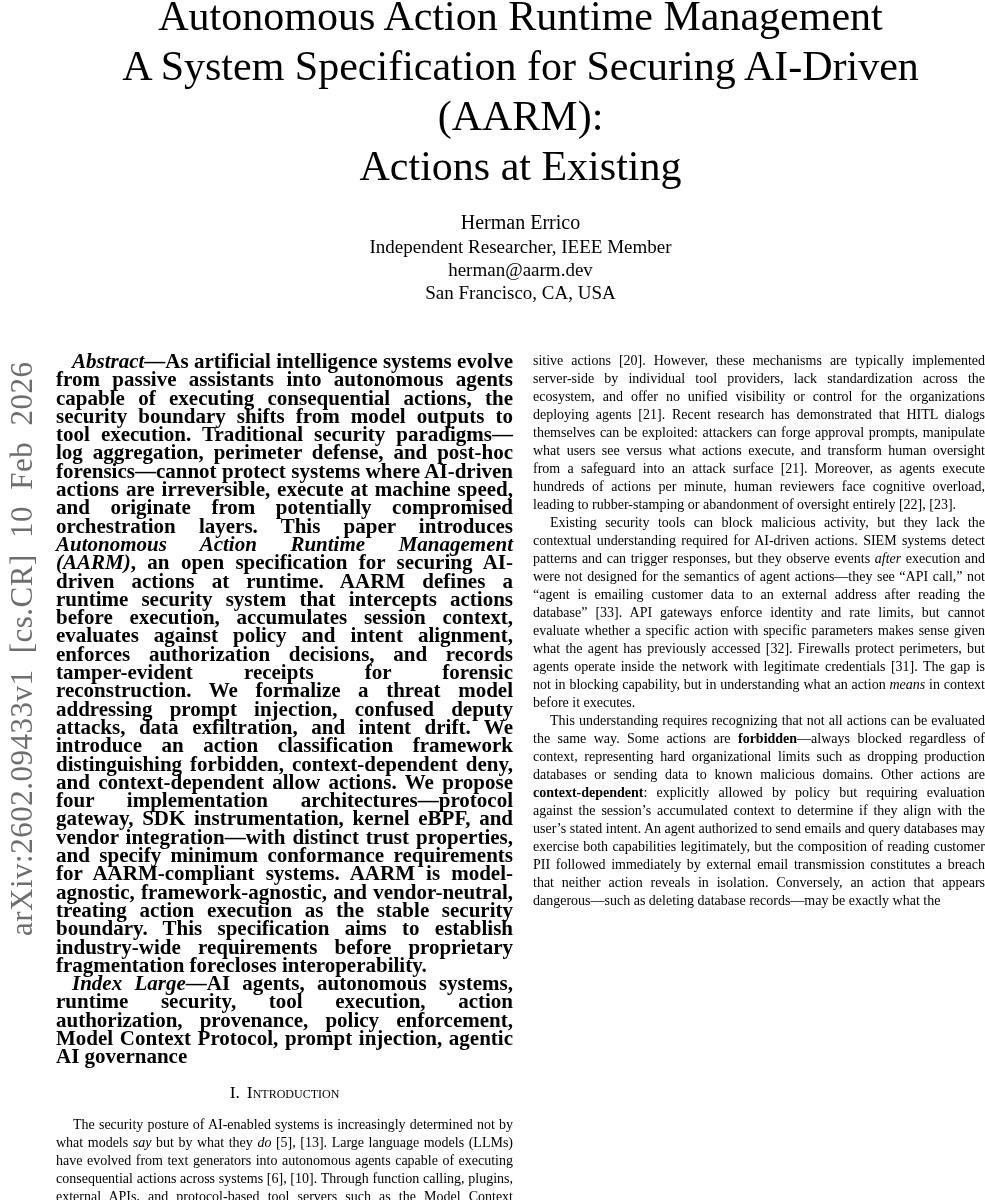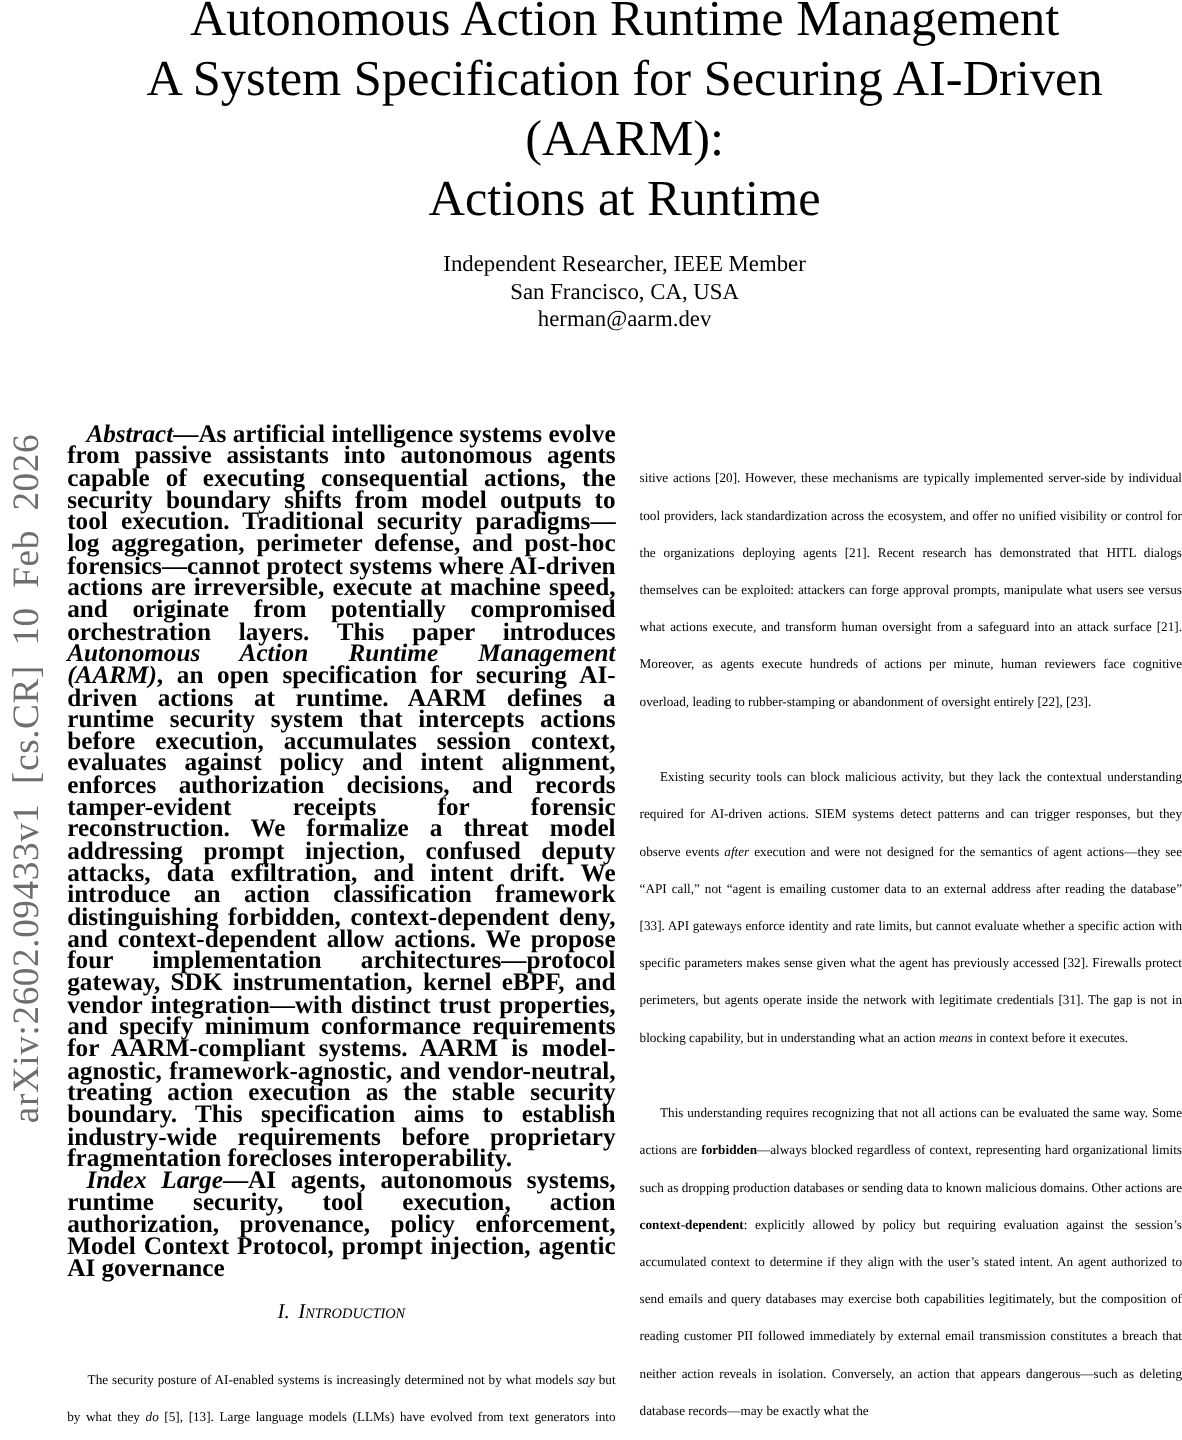--- a/index.html
+++ b/index.html
@@ -76,52 +76,51 @@
     text-indent: 16px;
   }
   .abstract-par .lead-label { font-style: italic; }
   .abstract-par em { font-style: italic; }
   .section-heading {
     margin: 16px 0 13px 0;
     text-align: center;
     font-size: 17.5px;
     font-weight: 400;
     font-variant: small-caps;
-    font-style: italic;
   }
   .section-heading .sec-num { margin-right: 7px; }
   .body-par {
-    font-size: 11px;
-    line-height: 31px;
+    font-size: 14px;
+    line-height: 18px;
     text-align: justify;
     text-indent: 17px;
-    margin-top: 32px;
   }
   .body-par.noindent { text-indent: 0; }
   .body-par em { }
   .body-par b { font-weight: 700; }
 </style>
 </head>
 <body>
 
 <div class="page">
 
   <div class="watermark">arXiv:2602.09433v1  [cs.CR]  10 Feb 2026</div>
 
   <div class="title-block">
     <div>Autonomous Action Runtime Management</div>
     <div>A System Specification for Securing AI-Driven</div>
     <div>(AARM):</div>
-    <div>Actions at Runtime</div>
+    <div>Actions at Existing</div>
   </div>
 
   <div class="author-block">
+    <div class="author-name">Herman Errico</div>
     <div class="author-line">Independent Researcher, IEEE Member</div>
+    <div class="author-line">herman@aarm.dev</div>
     <div class="author-line">San Francisco, CA, USA</div>
-    <div class="author-line">herman@aarm.dev</div>
   </div>
 
   <div class="col-left">
     <p class="abstract-par"><span class="lead-label">Abstract</span><span>—As artificial intelligence systems evolve from passive assistants into autonomous agents capable of executing consequential actions, the security boundary shifts from model outputs to tool execution. Traditional security paradigms—log aggregation, perimeter defense, and post-hoc forensics—cannot protect systems where AI-driven actions are irreversible, execute at machine speed, and originate from potentially compromised orchestration layers. This paper introduces </span><em>Autonomous Action Runtime Management (AARM)</em><span>, an open specification for securing AI-driven actions at runtime. AARM defines a runtime security system that intercepts actions before execution, accumulates session context, evaluates against policy and intent alignment, enforces authorization decisions, and records tamper-evident receipts for forensic reconstruction. We formalize a threat model addressing prompt injection, confused deputy attacks, data exfiltration, and intent drift. We introduce an action classification framework distinguishing forbidden, context-dependent deny, and context-dependent allow actions. We propose four implementation architectures—protocol gateway, SDK instrumentation, kernel eBPF, and vendor integration—with distinct trust properties, and specify minimum conformance requirements for AARM-compliant systems. AARM is model-agnostic, framework-agnostic, and vendor-neutral, treating action execution as the stable security boundary. This specification aims to establish industry-wide requirements before proprietary fragmentation forecloses interoperability.</span></p>
 
     <p class="abstract-par"><span class="lead-label">Index Large</span><span>—AI agents, autonomous systems, runtime security, tool execution, action authorization, provenance, policy enforcement, Model Context Protocol, prompt injection, agentic AI governance</span></p>
 
     <h2 class="section-heading"><span class="sec-num">I.</span><span>Introduction</span></h2>
 
     <p class="body-par"><span>The security posture of AI-enabled systems is increasingly determined not by what models </span><em>say</em><span> but by what they </span><em>do</em><span> [5], [13]. Large language models (LLMs) have evolved from text generators into autonomous agents capable of executing consequential actions across systems [6], [10]. Through function calling, plugins, external APIs, and protocol-based tool servers such as the Model Context Protocol (MCP) [1], these agents now perform multi-step tasks—querying databases, sending emails, modifying files, invoking cloud services—in most cases without human intervention [11], [12].</span></p>

